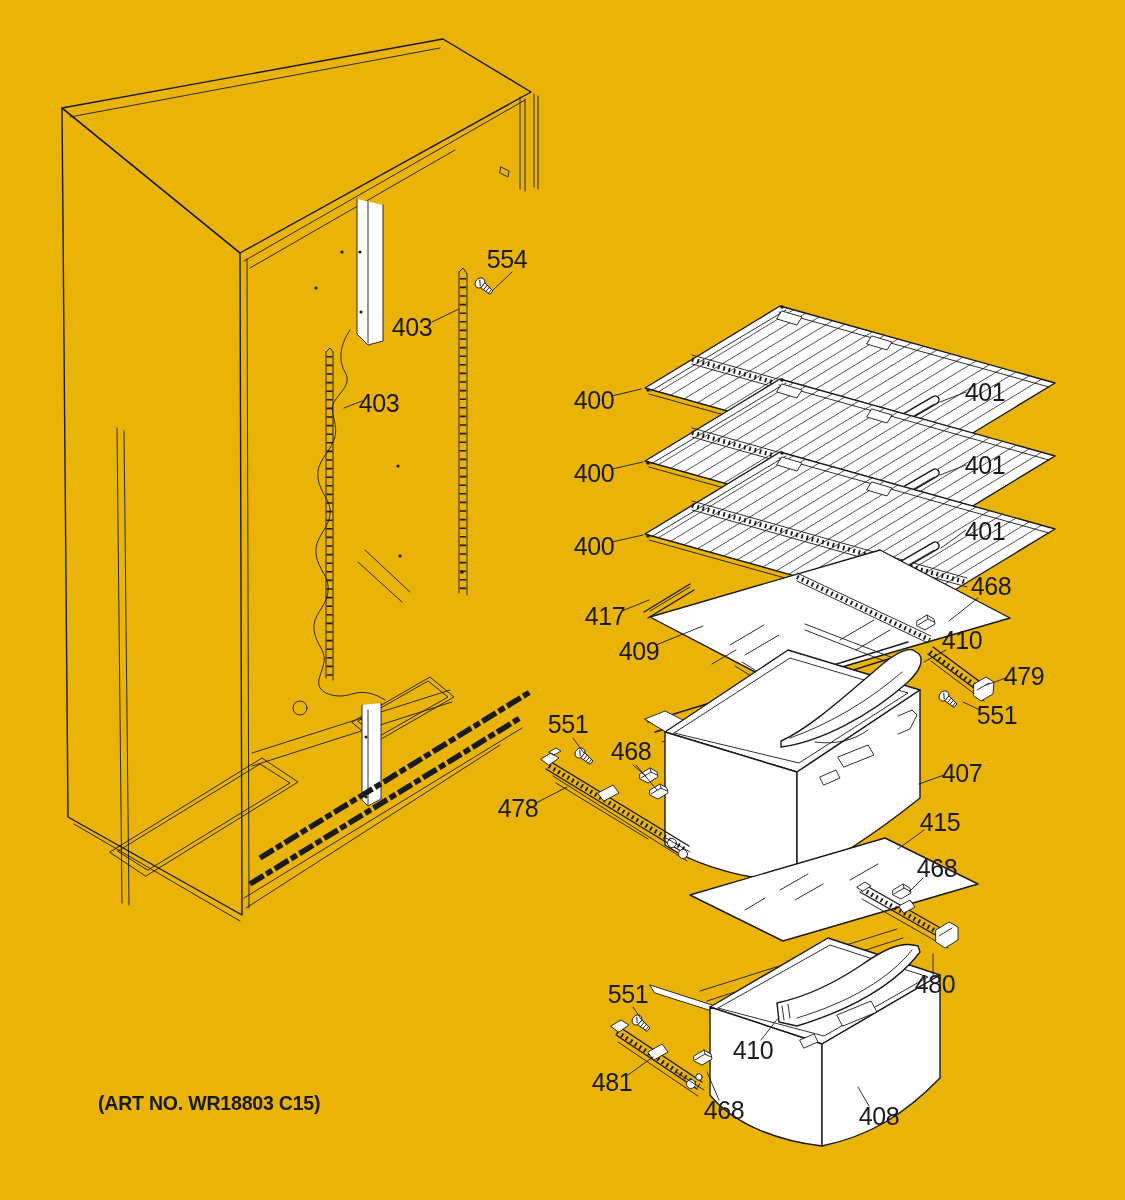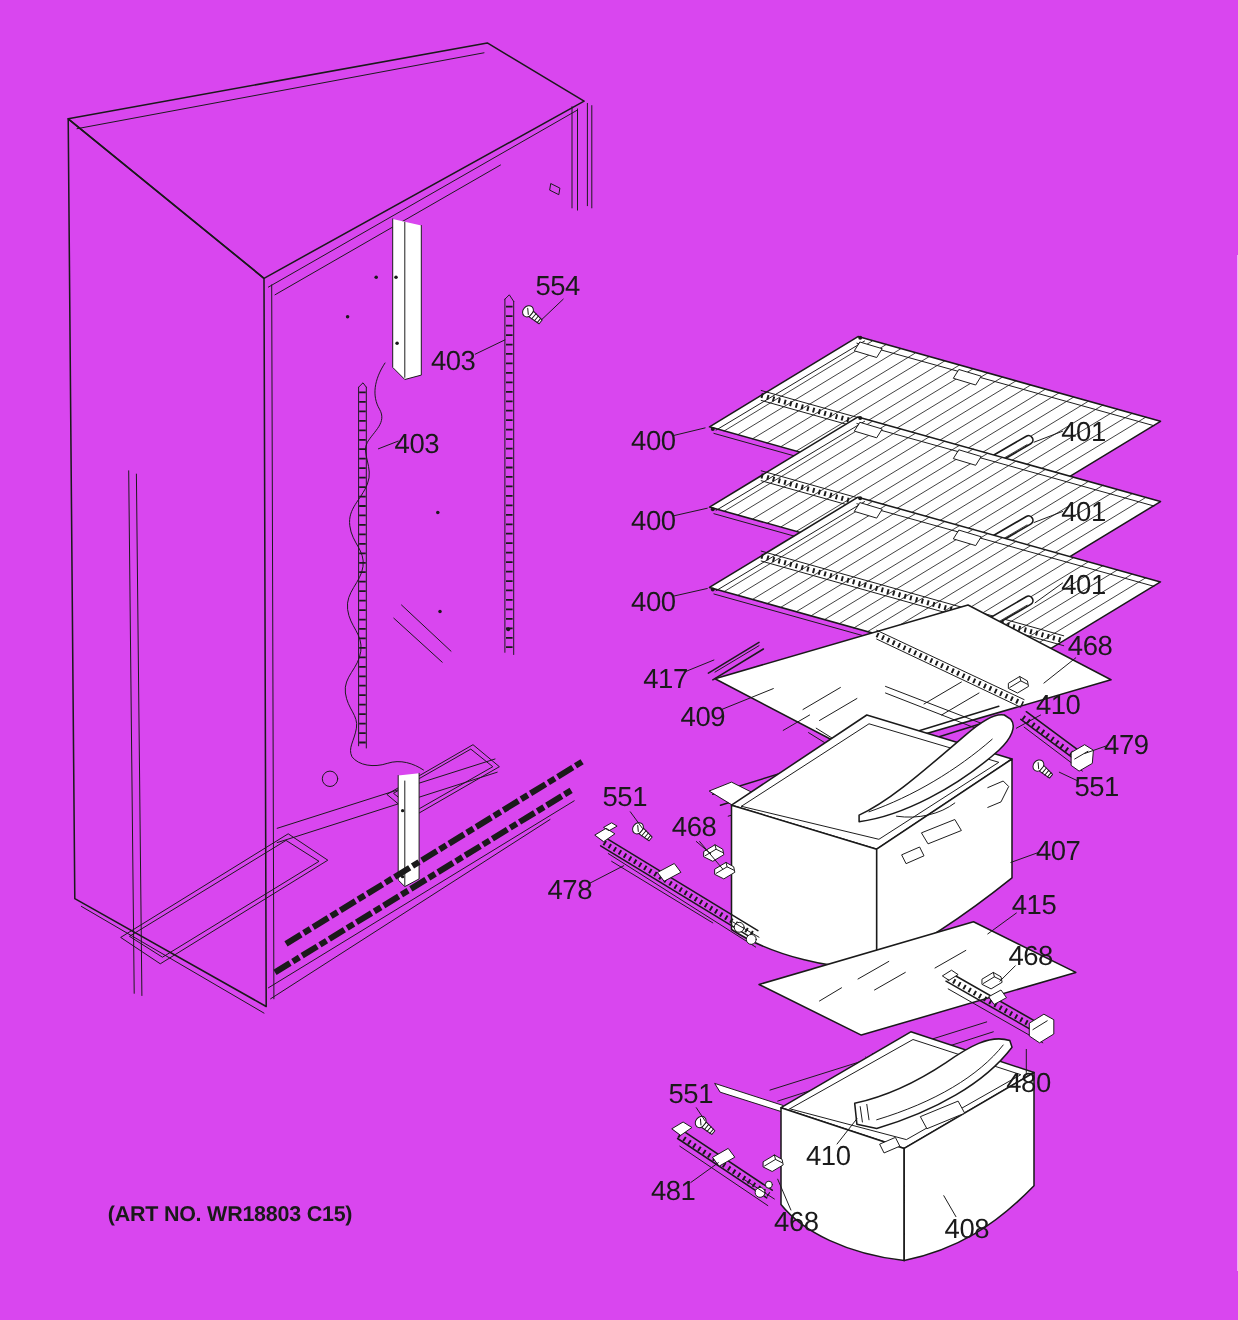--- a/index.html
+++ b/index.html
@@ -1,16 +1,16 @@
 <!DOCTYPE html>
 <html><head>
 <meta charset="utf-8">
 <style>
   html,body{margin:0;padding:0;background:#ffffff;}
-  .sheet{position:relative;width:1125px;height:1200px;background:#d946ef;overflow:hidden;}
+  .sheet{position:relative;width:1125px;height:1200px;background:#eab308;overflow:hidden;}
   svg{display:block;}
   .ln{fill:none;stroke:#1a1a1a;stroke-width:1.4;stroke-linecap:round;stroke-linejoin:round;}
   .ln2{fill:none;stroke:#1a1a1a;stroke-width:0.9;stroke-linecap:round;stroke-linejoin:round;}
   .wire{fill:none;stroke:#1a1a1a;stroke-width:0.75;}
   .hatch{fill:none;stroke:#1a1a1a;stroke-width:4.5;stroke-dasharray:1.8,3.6;}
   .sill{fill:none;stroke:#1a1a1a;stroke-width:5.5;stroke-dasharray:16,3,7,3;}
   .wht{fill:#ffffff;}
   .callout{font-family:"Liberation Sans",sans-serif;font-size:25px;letter-spacing:-0.4px;fill:#1a1a1a;}
   .artno{font-family:"Liberation Sans",sans-serif;font-size:19.5px;font-weight:bold;letter-spacing:-0.2px;fill:#1a1a1a;}
 </style>

